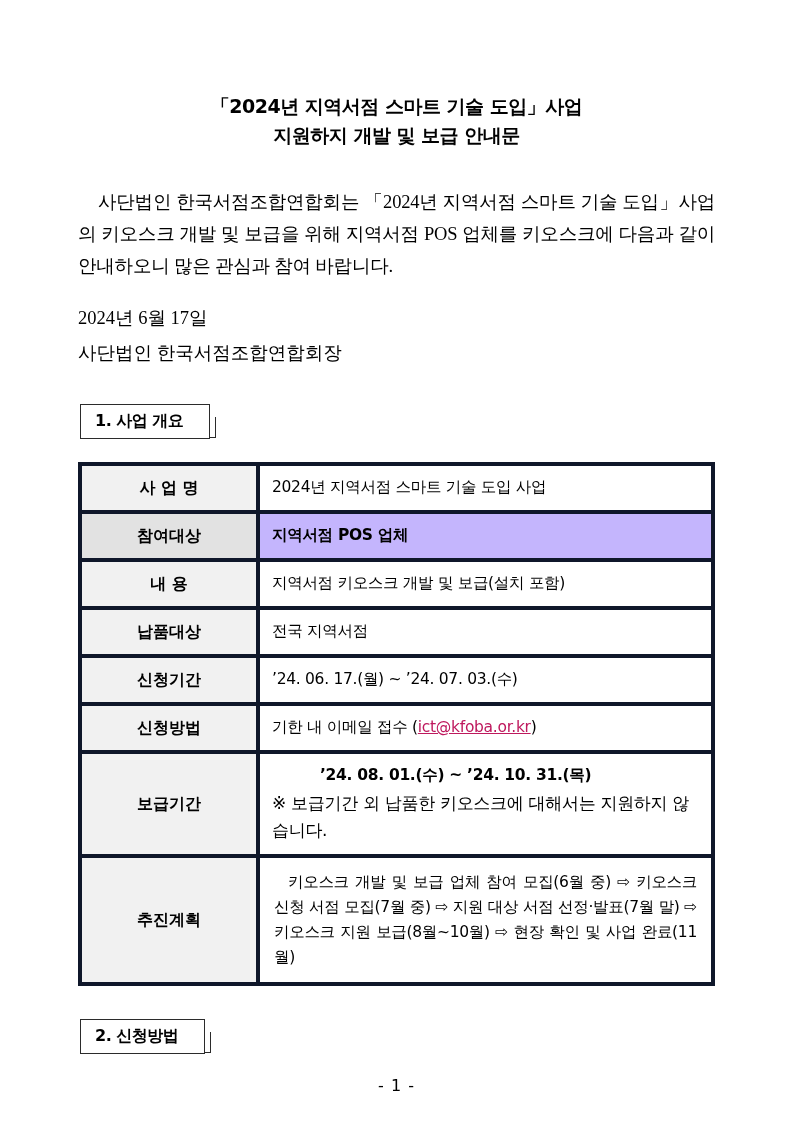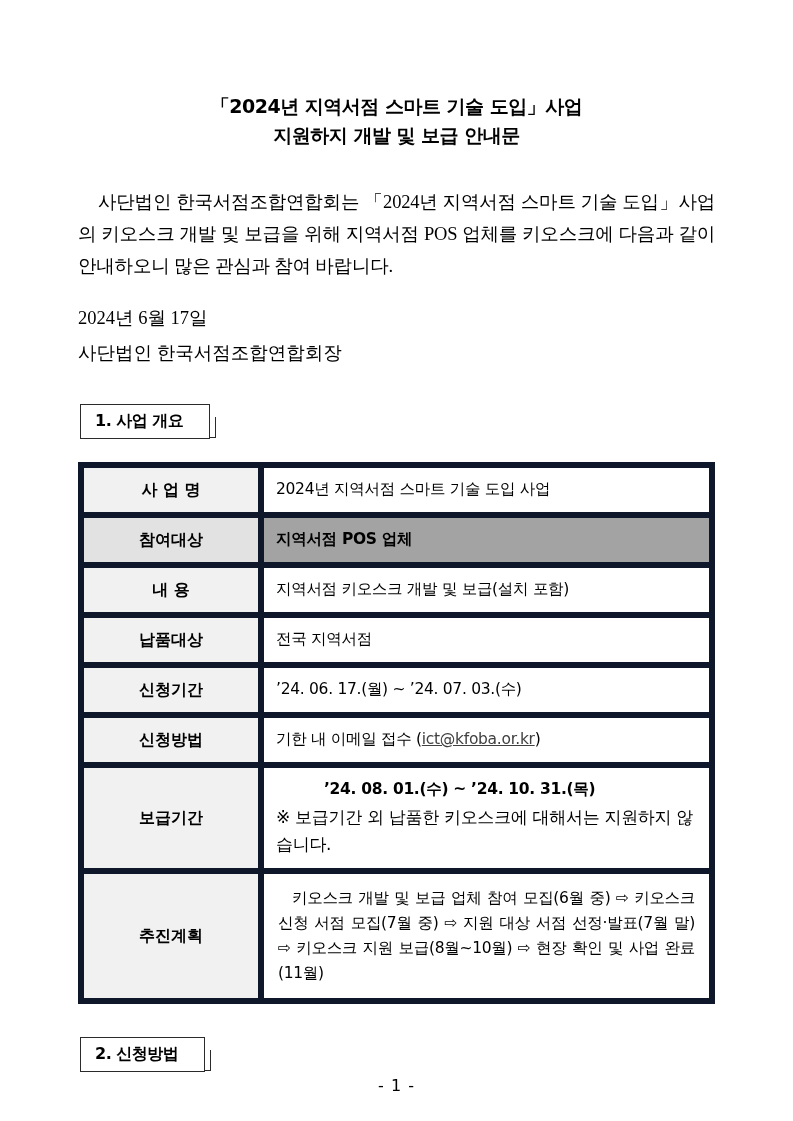--- a/index.html
+++ b/index.html
@@ -90,60 +90,60 @@
   .tbl-wrap {
     margin-top: 30px;
   }
   table.info {
     border-collapse: collapse;
     width: 637px;
     margin: 0 auto;
     table-layout: fixed;
   }
   table.info td {
-    border: 6px solid #0f172a;
+    border: 4px solid #0f172a;
     padding: 9px 12px;
     font-size: 16.5px;
     line-height: 1.62;
     letter-spacing: -0.3px;
     vertical-align: middle;
   }
   table.info td.label {
     width: 150px;
     text-align: center;
     font-family: "DejaVu Sans", "Liberation Sans", sans-serif;
     font-weight: bold;
     font-size: 16px;
     background: #f1f1f1;
     letter-spacing: 0px;
   }
   table.info td.val {
     font-family: "DejaVu Sans", "Liberation Sans", sans-serif;
     font-size: 15.5px;
   }
   tr.highlight td.val {
-    background: #a3a3a3;
+    background: #c4b5fd;
     font-weight: bold;
   }
   tr.highlight td.label {
     background: #e2e2e2;
   }
   .sub-note {
     display: block;
     font-size: 17px;
     margin-top: 2px;
   }
   .plan-cell {
     text-align: justify;
     line-height: 1.75;
     padding: 12px 14px 12px 14px !important;
     text-indent: 14px;
   }
   a.mail {
-    color: #404040;
+    color: #be185d;
     text-decoration: underline;
   }
   .bold-date { font-weight: bold; margin-left: 48px; }
 
   
   .page-number {
     position: absolute;
     left: 0;
     right: 0;
     bottom: 26px;

